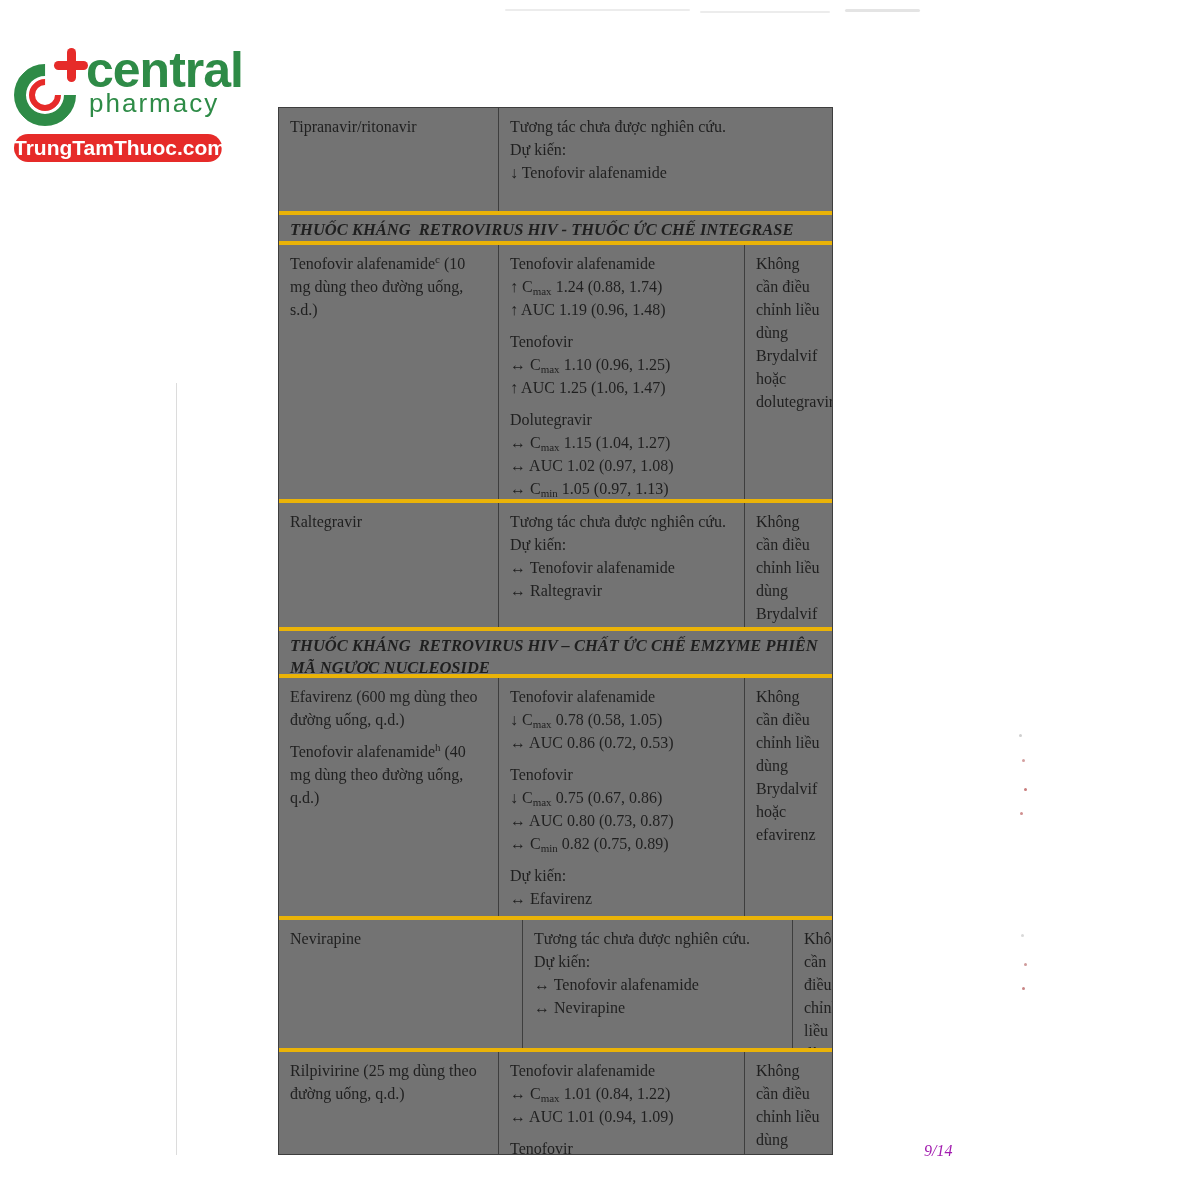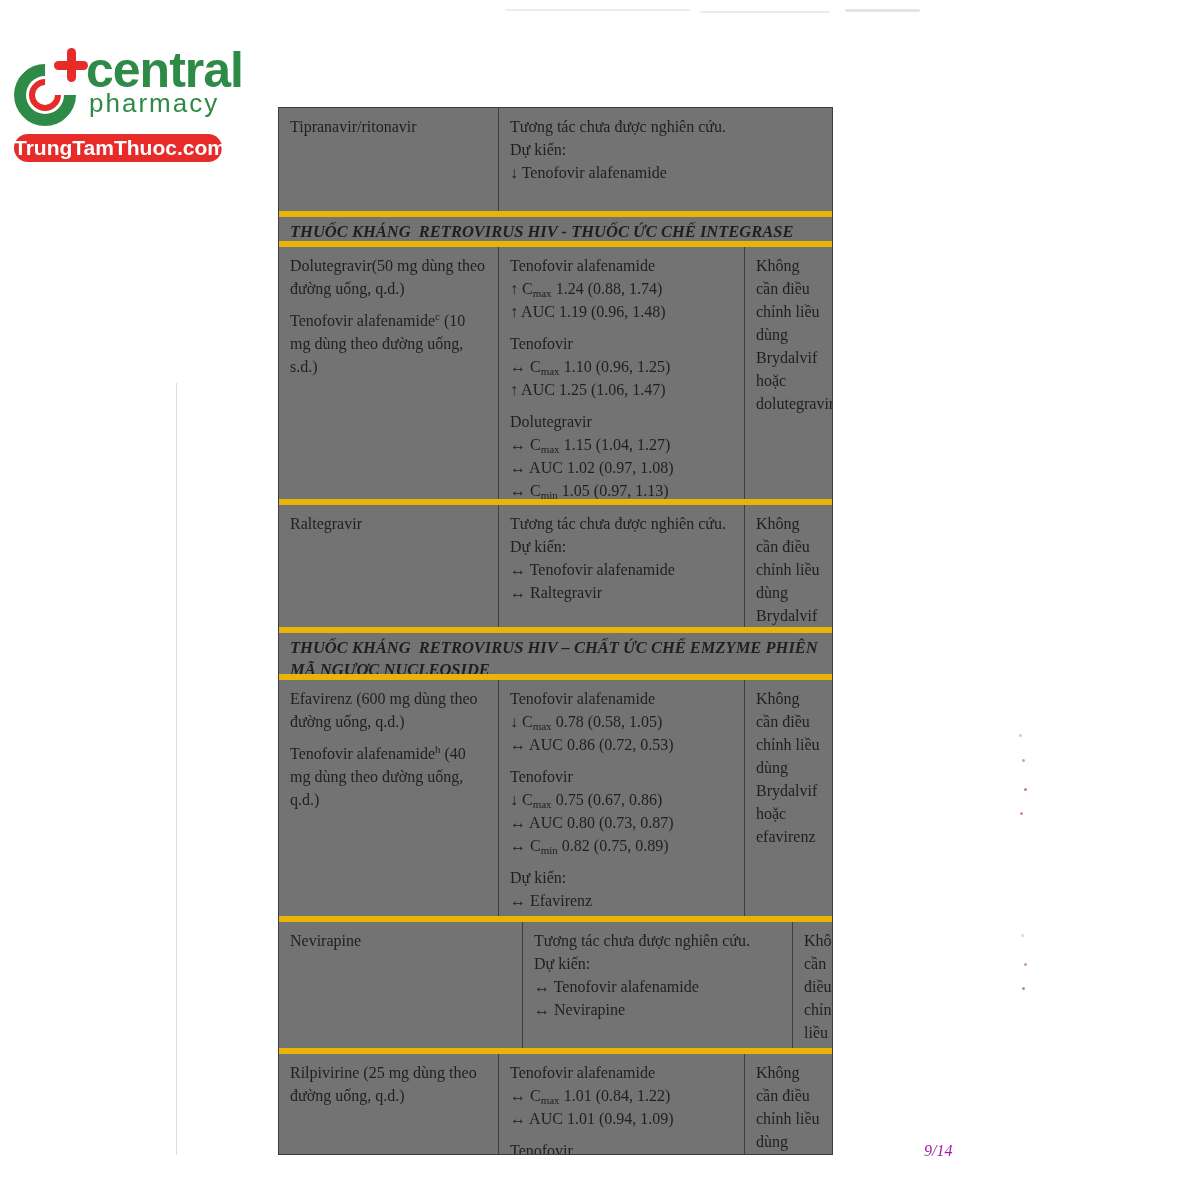--- a/index.html
+++ b/index.html
@@ -25,21 +25,21 @@
   .plus::after{content:"";position:absolute;top:13px;left:0;width:34px;height:9px;background:var(--logo-red);border-radius:5px;}
   .logo-text{margin-left:10px;margin-top:10px;}
   .brand{color:var(--logo-green);font-weight:bold;font-size:50px;line-height:44px;letter-spacing:-1px;}
   .subbrand{color:var(--logo-green);font-weight:normal;font-size:26px;line-height:22px;letter-spacing:2px;padding-left:3px;}
   .banner{margin-top:8px;width:208px;background:var(--logo-red);color:#ffffff;font-weight:bold;
     font-size:21px;line-height:28px;text-align:center;border-radius:15px;}
   
   .doc-table{position:absolute;left:278px;top:90px;width:555px;box-sizing:border-box;
     border:1px solid #3e3e3e;background:#737373;margin-top:17px;}
   .row{box-sizing:border-box;overflow:hidden;}
-  .row + .row{border-top:6px solid #eab308;}
+  .row + .row{border-top:4px solid #eab308;}
   .data-row{display:grid;grid-template-columns:219px 246px 1fr;}
   .cell{box-sizing:border-box;padding:7px 10px 0 11px;font-size:16px;line-height:23px;overflow:hidden;}
   .cell + .cell{border-left:1px solid #3e3e3e;}
   .para + .para{margin-top:9px;}
   .line{min-height:23px;}
   .section-row{font-weight:bold;font-style:italic;font-size:16.5px;line-height:22px;
     padding:4px 11px 0 11px;white-space:pre-wrap;}
   sub,sup{font-size:11px;line-height:0;}
   sub{vertical-align:baseline;position:relative;top:3px;}
   sup{vertical-align:baseline;position:relative;top:-6px;}
@@ -90,23 +90,20 @@
             <div class="line">Tương tác chưa được nghiên cứu.</div>
             <div class="line">Dự kiến:</div>
             <div class="line">↓ Tenofovir alafenamide</div>
           </div>
         </div>
       </div>
       <div class="row section-row" style="height: 30px;">THUỐC KHÁNG  RETROVIRUS HIV - THUỐC ỨC CHẾ INTEGRASE</div>
       <div class="row data-row" style="height: 258px;">
         <div class="cell">
           <div class="para">
-            <div class="line">Dolutegravir(50 mg dùng theo đường uống, q.d.)</div>
-          </div>
-          <div class="para">
             <div class="line">Tenofovir alafenamide<sup>c</sup> (10 mg dùng theo đường uống, s.d.)</div>
           </div>
         </div>
         <div class="cell">
           <div class="para">
             <div class="line">Tenofovir alafenamide</div>
             <div class="line">↑ C<sub>max</sub> 1.24 (0.88, 1.74)</div>
             <div class="line">↑ AUC 1.19 (0.96, 1.48)</div>
           </div>
           <div class="para">

